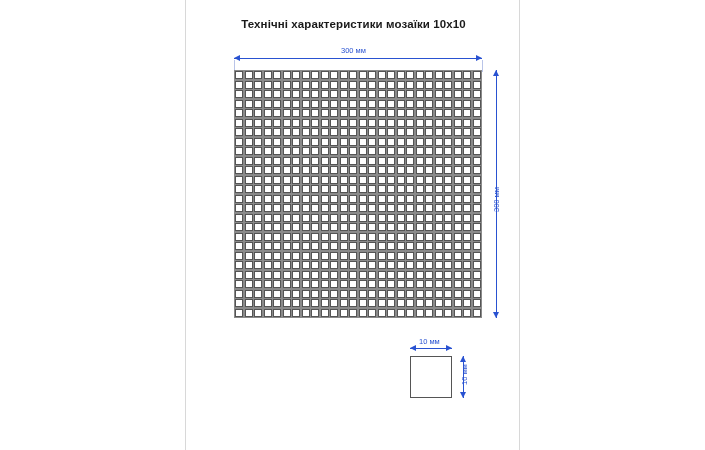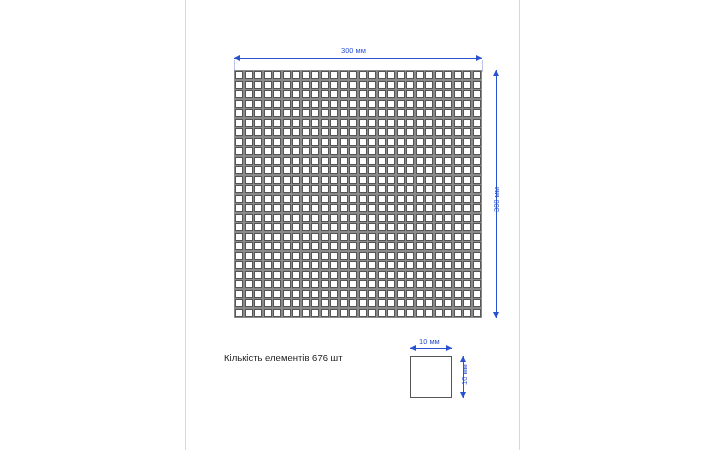--- a/index.html
+++ b/index.html
@@ -141,20 +141,21 @@
     background: #ffffff;
     box-sizing: border-box;
   }
 </style>
 </head>
 <body>
 
 <div id="canvas">
   <div class="sheet">
 
+    <div class="title">Технічні характеристики мозаїки 10x10</div>
 
     <div class="ext-line" style="left:48px; top:60px; height:12px;"></div>
     <div class="ext-line" style="left:296px; top:60px; height:12px;"></div>
     <div class="dim-line-h" style="left:48px; top:58px; width:248px;"></div>
     <div class="arrow arrow-left" style="left:48px; top:55px;"></div>
     <div class="arrow arrow-right" style="left:290px; top:55px;"></div>
     <div class="dim-label" style="left:155px; top:46px;">300 мм</div>
 
     <div class="grid-wrap">
       <div class="grid" id="mosaic-grid" style="grid-template-columns: repeat(26, 1fr); grid-template-rows: repeat(26, 1fr);">
@@ -835,21 +836,20 @@
           <div class="cell"></div>
           <div class="cell"></div>
         </div>
     </div>
 
     <div class="dim-line-v" style="left:310px; top:70px; height:248px;"></div>
     <div class="arrow arrow-up" style="left:307px; top:70px;"></div>
     <div class="arrow arrow-down" style="left:307px; top:312px;"></div>
     <div class="dim-label dim-label-vert" style="left:306px; top:212px;">300 мм</div>
 
-    <div class="count-text">Кількість елементів 676 шт</div>
 
     <div class="single-wrap">
       <div class="single-sq"></div>
     </div>
 
     <div class="dim-line-h" style="left:224px; top:348px; width:42px;"></div>
     <div class="arrow arrow-left" style="left:224px; top:345px;"></div>
     <div class="arrow arrow-right" style="left:260px; top:345px;"></div>
     <div class="dim-label" style="left:233px; top:337px;">10 мм</div>
 

